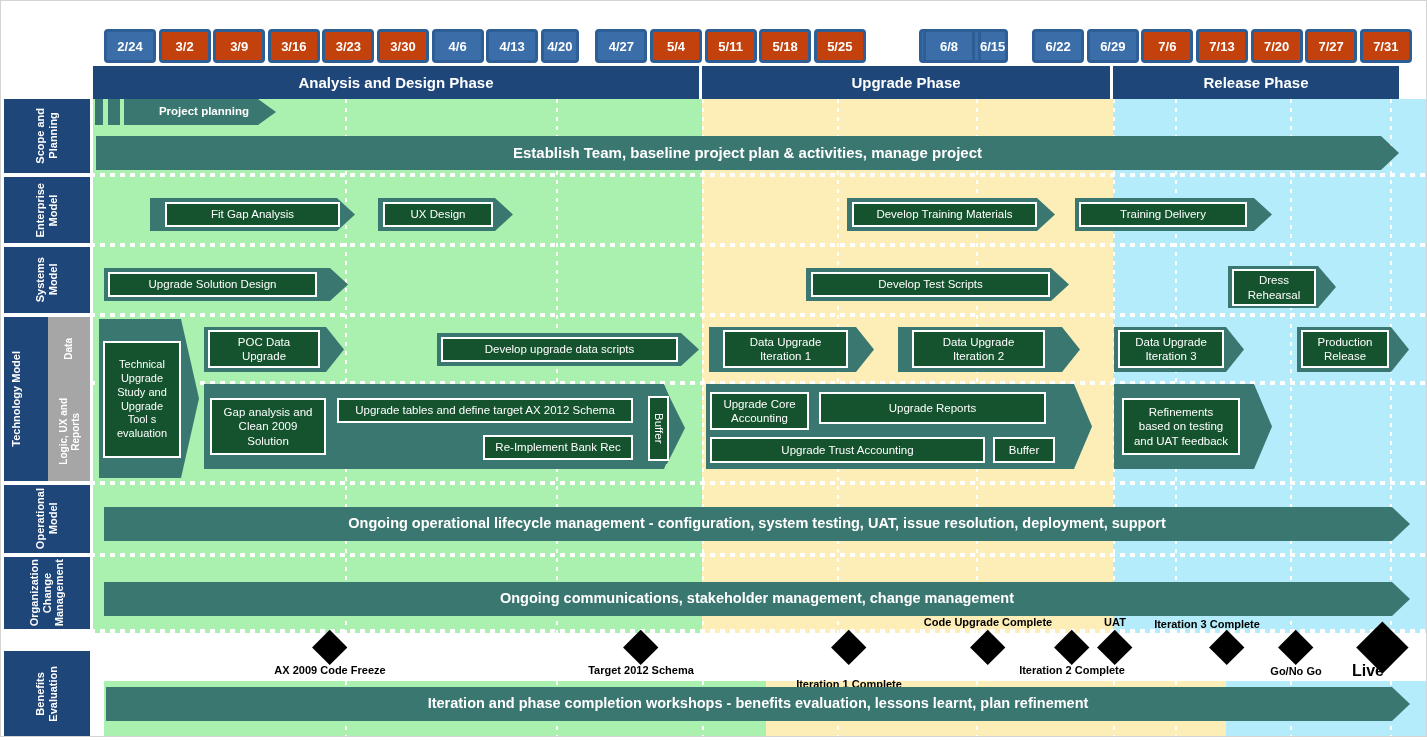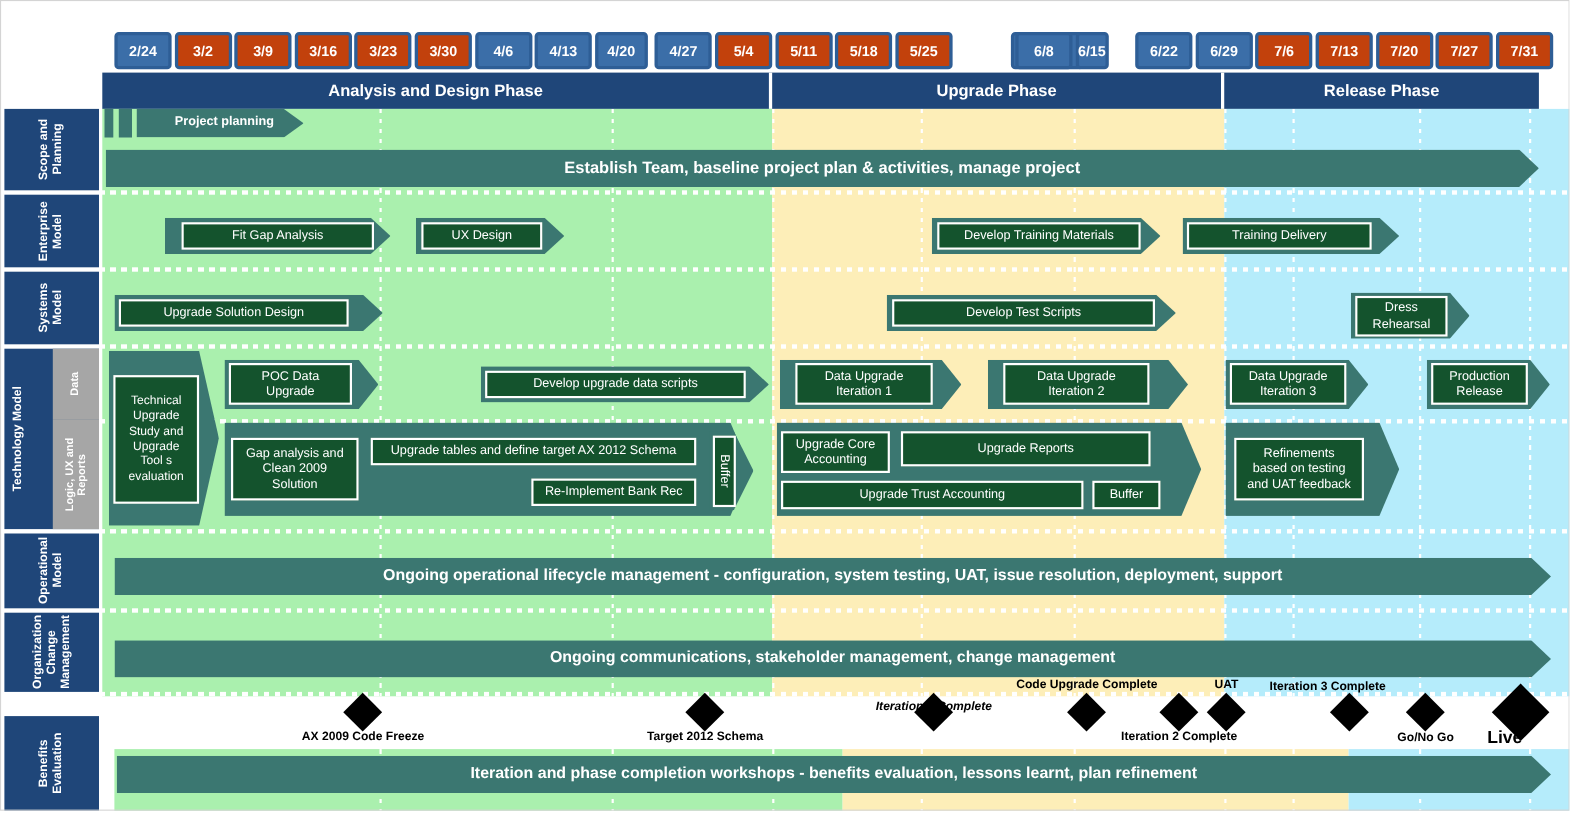--- a/index.html
+++ b/index.html
@@ -191,21 +191,21 @@
 
   <div id="date-row">
       <div class="date-box dark" style="left: 104px; width: 52px;">2/24</div>
       <div class="date-box light" style="left: 158.6px; width: 52px;">3/2</div>
       <div class="date-box light" style="left: 213.2px; width: 52px;">3/9</div>
       <div class="date-box light" style="left: 267.8px; width: 52px;">3/16</div>
       <div class="date-box light" style="left: 322.4px; width: 52px;">3/23</div>
       <div class="date-box light" style="left: 377px; width: 52px;">3/30</div>
       <div class="date-box dark" style="left: 431.6px; width: 52px;">4/6</div>
       <div class="date-box dark" style="left: 486.2px; width: 52px;">4/13</div>
-      <div class="date-box dark" style="left: 540.8px; width: 48px;">4/20</div>
+      <div class="date-box dark" style="left: 540.8px; width: 38px;">4/20</div>
       <div class="date-box dark" style="left: 595.4px; width: 52px;">4/27</div>
       <div class="date-box light" style="left: 650px; width: 52px;">5/4</div>
       <div class="date-box light" style="left: 704.6px; width: 52px;">5/11</div>
       <div class="date-box light" style="left: 759.2px; width: 52px;">5/18</div>
       <div class="date-box light" style="left: 813.8px; width: 52px;">5/25</div>
       <div class="date-box dark" style="left: 919px; width: 66px;">6/1</div>
       <div class="date-box dark" style="left: 923px; width: 52px;">6/8</div>
       <div class="date-box dark" style="left: 977.6px; width: 30px;">6/15</div>
       <div class="date-box dark" style="left: 1032.2px; width: 52px;">6/22</div>
       <div class="date-box dark" style="left: 1086.8px; width: 52px;">6/29</div>
@@ -391,21 +391,21 @@
   <div class="arrow chev" style="left:104px; top:582px; width:1306px; height:34px;">
     <span class="lbl" style="font-size:14.5px;">Ongoing communications, stakeholder management, change management</span>
   </div>
 
   <div id="milestone-layer">
       <div class="diamond" style="width: 25.4558px; height: 25.4558px; left: 317.272px; top: 635.272px;"></div>
       <div class="ms-label" style="left: 330px; top: 664px; transform: translateX(-50%);">AX 2009 Code Freeze</div>
       <div class="diamond" style="width: 25.4558px; height: 25.4558px; left: 628.272px; top: 635.272px;"></div>
       <div class="ms-label" style="left: 641px; top: 664px; transform: translateX(-50%);">Target 2012 Schema</div>
       <div class="diamond" style="width: 25.4558px; height: 25.4558px; left: 836.272px; top: 635.272px;"></div>
-      <div class="ms-label" style="left: 849px; top: 636px; transform: translateX(-50%); font-style: italic;">Iteration 1 Complete</div>
+      <div class="ms-label" style="left: 849px; top: 678px; transform: translateX(-50%);">Iteration 1 Complete</div>
       <div class="diamond" style="width: 25.4558px; height: 25.4558px; left: 975.272px; top: 635.272px;"></div>
       <div class="ms-label" style="left: 988px; top: 616px; transform: translateX(-50%);">Code Upgrade Complete</div>
       <div class="diamond" style="width: 25.4558px; height: 25.4558px; left: 1059.27px; top: 635.272px;"></div>
       <div class="ms-label" style="left: 1072px; top: 664px; transform: translateX(-50%);">Iteration 2 Complete</div>
       <div class="diamond" style="width: 25.4558px; height: 25.4558px; left: 1102.27px; top: 635.272px;"></div>
       <div class="ms-label" style="left: 1115px; top: 616px; transform: translateX(-50%);">UAT</div>
       <div class="diamond" style="width: 25.4558px; height: 25.4558px; left: 1214.27px; top: 635.272px;"></div>
       <div class="ms-label" style="left: 1207px; top: 618px; transform: translateX(-50%);">Iteration 3 Complete</div>
       <div class="diamond" style="width: 25.4558px; height: 25.4558px; left: 1283.27px; top: 635.272px;"></div>
       <div class="ms-label" style="left: 1296px; top: 665px; transform: translateX(-50%);">Go/No Go</div>

